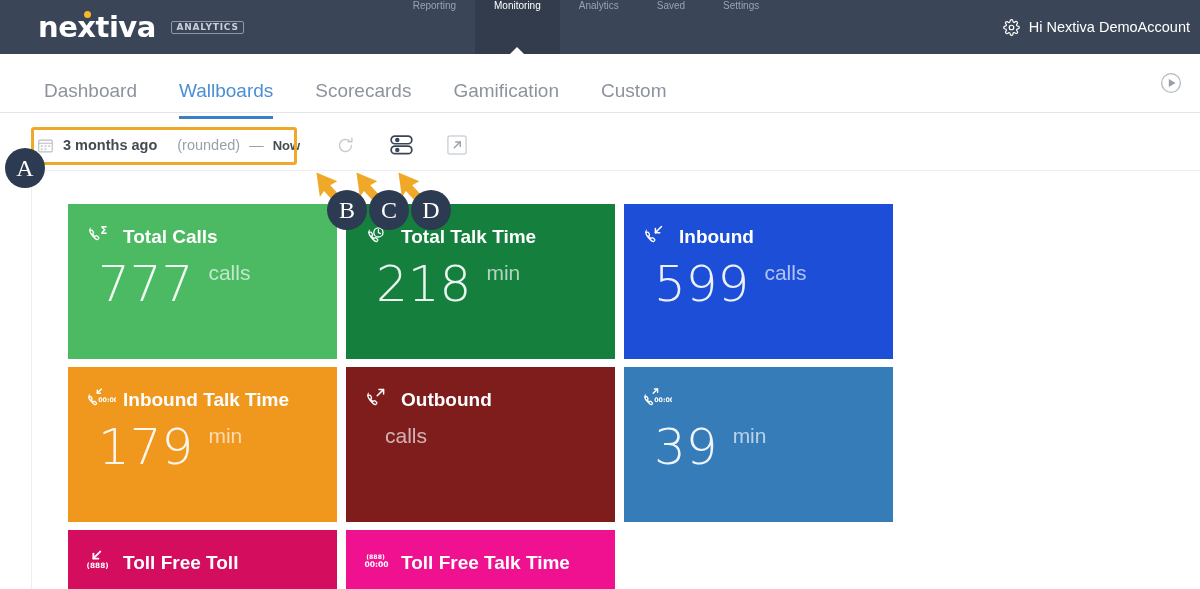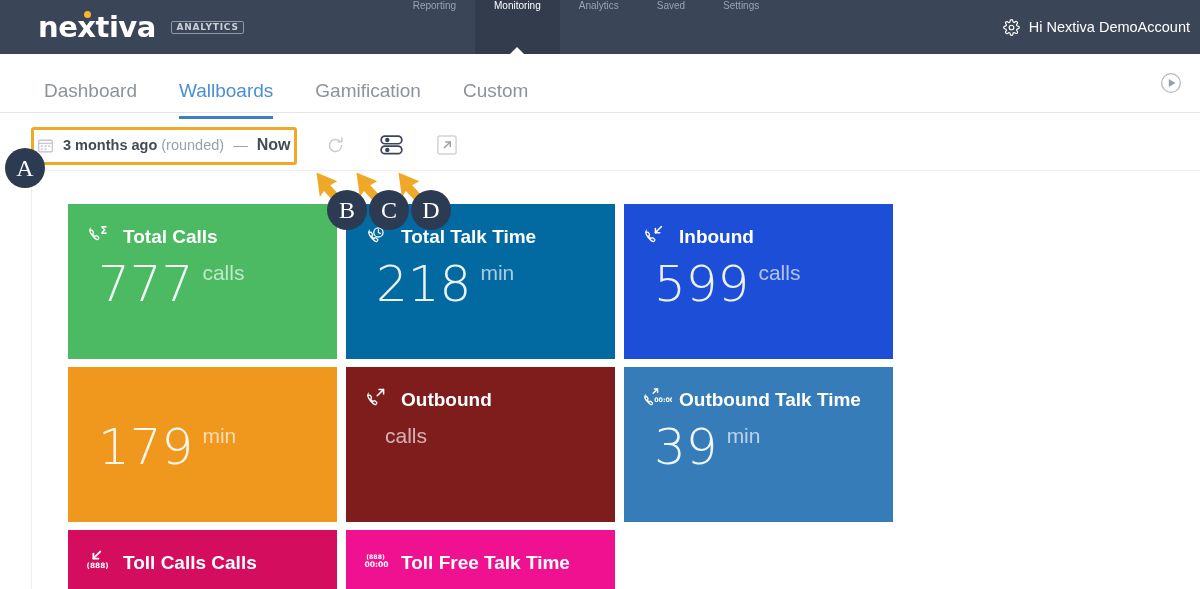--- a/index.html
+++ b/index.html
@@ -163,23 +163,23 @@
     height: 30px;
     cursor: pointer;
     white-space: nowrap;
   }
   .cal-icon {
     width: 15px; height: 15px;
     margin-right: 10px;
     display: inline-block;
   }
   .dr-strong { font-size: 14.5px; font-weight: bold; color: #444b55; }
-  .dr-muted  { font-size: 14.5px; color: #9aa1ab; margin-left: 4px; }
+  .dr-muted  { font-size: 14.5px; color: #9aa1ab; margin-left: 20px; }
   .dr-dash   { font-size: 14.5px; color: #9aa1ab; margin: 0 9px; }
-  .dr-now    { font-size: 16px; font-weight: bold; color: #444b55; }
+  .dr-now    { font-size: 13px; font-weight: bold; color: #444b55; }
 
   .tb-icon {
     margin-left: 16px;
     width: 26px; height: 26px;
     display: flex;
     align-items: center;
     justify-content: center;
     cursor: pointer;
   }
   .tb-icon.first { margin-left: 18px; }
@@ -239,20 +239,21 @@
     display: flex;
     align-items: center;
     justify-content: flex-start;
     position: relative;
   }
   .tile-body {
     position: absolute;
     left: 30px; top: 55px;
     display: flex;
     align-items: flex-start;
+    gap: 6px;
   }
   .tile-value {
     font-size: 50px;
     font-weight: 300;
     color: rgba(255,255,255,0.92);
     line-height: 1;
     font-family: "DejaVu Sans", sans-serif;
   }
   .tile-unit {
     font-size: 21px;
@@ -320,20 +321,23 @@
     <span>Hi Nextiva DemoAccount</span>
   </div>
 </div>
 
 <div class="subnav">
   <div class="subnav-item">
     <span>Dashboard</span>
   </div>
   <div class="subnav-item active">
     <span>Wallboards</span>
+  </div>
+  <div class="subnav-item">
+    <span>Scorecards</span>
   </div>
   <div class="subnav-item">
     <span>Gamification</span>
   </div>
   <div class="subnav-item">
     <span>Custom</span>
   </div>
 
   <div class="play-btn">
     <svg width="22" height="22" viewBox="0 0 24 24">
@@ -401,21 +405,21 @@
           </svg>
         </span>
         <span>Total Calls</span>
       </div>
       <div class="tile-body">
         <span class="tile-value">777</span>
         <span class="tile-unit">calls</span>
       </div>
     </div>
 
-    <div class="tile" style="background:#0369a1">
+    <div class="tile" style="background:#15803d">
       <div class="tile-head">
         <span class="tile-ico">
           <svg width="30" height="26" viewBox="0 0 30 26">
             <path d="M5 7.4c-.6 1 .3 3.6 2.3 6.1 2 2.5 4.3 4.2 5.4 4 .5-.1.8-.6 1.1-1.2.2-.5 0-1-.5-1.4l-1.4-1c-.5-.4-1.1-.2-1.5.2l-.4.4c-.9-.6-1.8-1.5-2.5-2.4l.5-.3c.5-.3.7-.9.4-1.4l-.8-1.6c-.3-.6-.8-.8-1.3-.7-.6.1-1.1.6-1.3 1.3z" fill="none" stroke="#fff" stroke-width="1.3"></path>
             <circle cx="14.4" cy="8.4" r="4.6" fill="none" stroke="#fff" stroke-width="1.3"></circle>
             <polyline points="14.4,5.6 14.4,8.6 16.6,9.6" fill="none" stroke="#fff" stroke-width="1.2" stroke-linecap="round"></polyline>
           </svg>
         </span>
         <span>Total Talk Time</span>
       </div>
@@ -436,20 +440,31 @@
         </span>
         <span>Inbound</span>
       </div>
       <div class="tile-body">
         <span class="tile-value">599</span>
         <span class="tile-unit">calls</span>
       </div>
     </div>
 
     <div class="tile" style="background:#f0981e">
+      <div class="tile-head">
+        <span class="tile-ico">
+          <svg width="30" height="26" viewBox="0 0 30 26">
+            <path d="M3 9c-.5.9.2 3.1 2 5.2 1.7 2.1 3.7 3.6 4.6 3.4.4-.1.7-.5.9-1 .2-.4 0-.9-.4-1.2l-1.2-.9c-.4-.3-1-.2-1.3.2l-.3.3c-.8-.5-1.5-1.3-2.1-2l.4-.3c.4-.3.6-.8.3-1.2l-.7-1.4c-.3-.5-.7-.7-1.1-.6-.5.1-.9.5-1.1 1.1z" fill="none" stroke="#fff" stroke-width="1.3"></path>
+            <line x1="15.4" y1="2" x2="11.3" y2="6.1" stroke="#fff" stroke-width="1.4" stroke-linecap="round"></line>
+            <polyline points="11.3,3.2 11.3,6.3 14.4,6.3" fill="none" stroke="#fff" stroke-width="1.4" stroke-linecap="round" stroke-linejoin="round"></polyline>
+            <text x="12.2" y="14.8" font-family="DejaVu Sans, sans-serif" font-size="6.3" font-weight="bold" fill="#fff">00:00</text>
+          </svg>
+        </span>
+        <span>Inbound Talk Time</span>
+      </div>
       <div class="tile-body">
         <span class="tile-value">179</span>
         <span class="tile-unit">min</span>
       </div>
     </div>
 
     <div class="tile" style="background:#7f1d1d">
       <div class="tile-head">
         <span class="tile-ico">
           <svg width="30" height="26" viewBox="0 0 30 26">
@@ -468,38 +483,37 @@
     <div class="tile" style="background:#357cb8">
       <div class="tile-head">
         <span class="tile-ico">
           <svg width="30" height="26" viewBox="0 0 30 26">
             <path d="M3 9c-.5.9.2 3.1 2 5.2 1.7 2.1 3.7 3.6 4.6 3.4.4-.1.7-.5.9-1 .2-.4 0-.9-.4-1.2l-1.2-.9c-.4-.3-1-.2-1.3.2l-.3.3c-.8-.5-1.5-1.3-2.1-2l.4-.3c.4-.3.6-.8.3-1.2l-.7-1.4c-.3-.5-.7-.7-1.1-.6-.5.1-.9.5-1.1 1.1z" fill="none" stroke="#fff" stroke-width="1.3"></path>
             <line x1="11.2" y1="6.3" x2="15.4" y2="2.1" stroke="#fff" stroke-width="1.4" stroke-linecap="round"></line>
             <polyline points="12.4,2 15.6,2 15.6,5.2" fill="none" stroke="#fff" stroke-width="1.4" stroke-linecap="round" stroke-linejoin="round"></polyline>
             <text x="12.2" y="14.8" font-family="DejaVu Sans, sans-serif" font-size="6.3" font-weight="bold" fill="#fff">00:00</text>
           </svg>
         </span>
-        <span>Outbound Talk Time</span>
       </div>
       <div class="tile-body">
         <span class="tile-value">39</span>
         <span class="tile-unit">min</span>
       </div>
     </div>
 
     <div class="tile" style="background:#d40d5e">
       <div class="tile-head">
         <span class="tile-ico">
           <svg width="30" height="26" viewBox="0 0 30 26">
             <line x1="14.2" y1="1.6" x2="7.4" y2="8.4" stroke="#fff" stroke-width="1.9" stroke-linecap="round"></line>
             <polyline points="7.4,3.6 7.4,8.6 12.4,8.6" fill="none" stroke="#fff" stroke-width="1.9" stroke-linecap="round" stroke-linejoin="round"></polyline>
             <text x="0.5" y="17.6" font-family="DejaVu Sans, sans-serif" font-size="7.4" font-weight="bold" fill="#fff">(888)</text>
           </svg>
         </span>
-        <span>Toll Calls Calls</span>
+        <span>Toll Free Toll</span>
       </div>
       <div class="tile-body">
         <span class="tile-value">4</span>
         <span class="tile-unit">calls</span>
       </div>
     </div>
 
     <div class="tile" style="background:#ef118f">
       <div class="tile-head">
         <span class="tile-ico">

